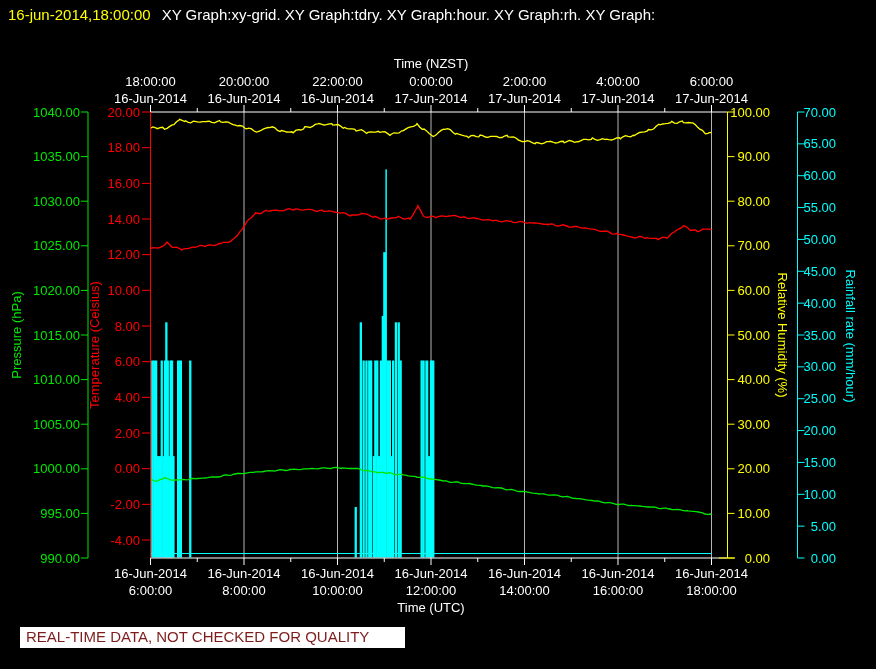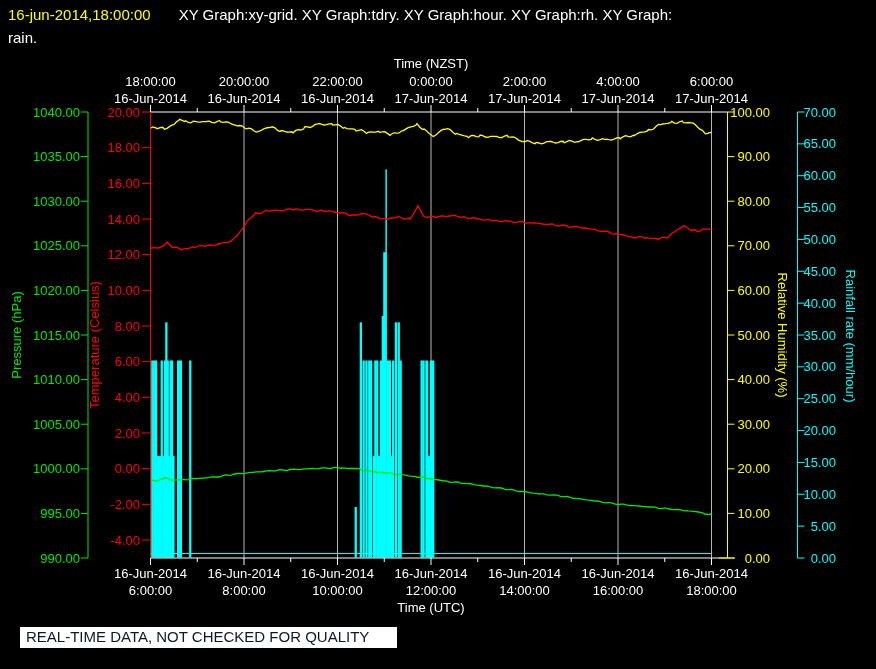--- a/index.html
+++ b/index.html
@@ -1,32 +1,31 @@
 <!DOCTYPE html>
 <html><head>
 <meta charset="utf-8">
 <style>
   html,body{margin:0;padding:0;background:#000;}
   .screen{position:relative;width:876px;height:669px;background:#000;overflow:hidden;
           font-family:"Liberation Sans",sans-serif;}
   .titlebar{position:absolute;left:8px;top:3px;width:864px;font-size:15px;line-height:23px;color:#fff;}
-  .titlebar .ts{color:#ffff00;margin-right:28px;}
+  .titlebar .ts{color:#ffff00;margin-right:11px;}
   .chart-svg{position:absolute;left:0;top:0;}
   .chart-svg text{font-family:"Liberation Sans",sans-serif;}
-  .notice{position:absolute;left:20px;top:627px;background:#ffffff;color:#0f172a;
-          font-size:15px;line-height:18px;padding:1px 28px 2px 6px;white-space:nowrap;}
+  .notice{position:absolute;left:20px;top:627px;background:#ffffff;color:#7f1d1d;
+          font-size:15px;line-height:18px;padding:1px 36px 2px 6px;white-space:nowrap;}
 </style>
 </head>
 <body>
 
 <div class="screen">
 
   <div class="titlebar">
     <div><span class="ts">16-jun-2014,18:00:00</span><span>XY Graph:xy-grid.  XY Graph:tdry.  XY Graph:hour.  XY Graph:rh.  XY Graph:</span></div>
-    <div>rain.</div>
   </div>
 
   <svg class="chart-svg" width="876" height="669">
       <line x1="244" y1="112" x2="244" y2="558" stroke="#b5b5b5" stroke-width="1"></line>
       <line x1="337.5" y1="112" x2="337.5" y2="558" stroke="#b5b5b5" stroke-width="1"></line>
       <line x1="431" y1="112" x2="431" y2="558" stroke="#b5b5b5" stroke-width="1"></line>
       <line x1="524.5" y1="112" x2="524.5" y2="558" stroke="#b5b5b5" stroke-width="1"></line>
       <line x1="618" y1="112" x2="618" y2="558" stroke="#b5b5b5" stroke-width="1"></line>
       <line x1="711.5" y1="112" x2="711.5" y2="558" stroke="#b5b5b5" stroke-width="1"></line>
       <line x1="150.5" y1="553.5" x2="711.5" y2="553.5" stroke="#00ffff" stroke-width="1.2"></line>

